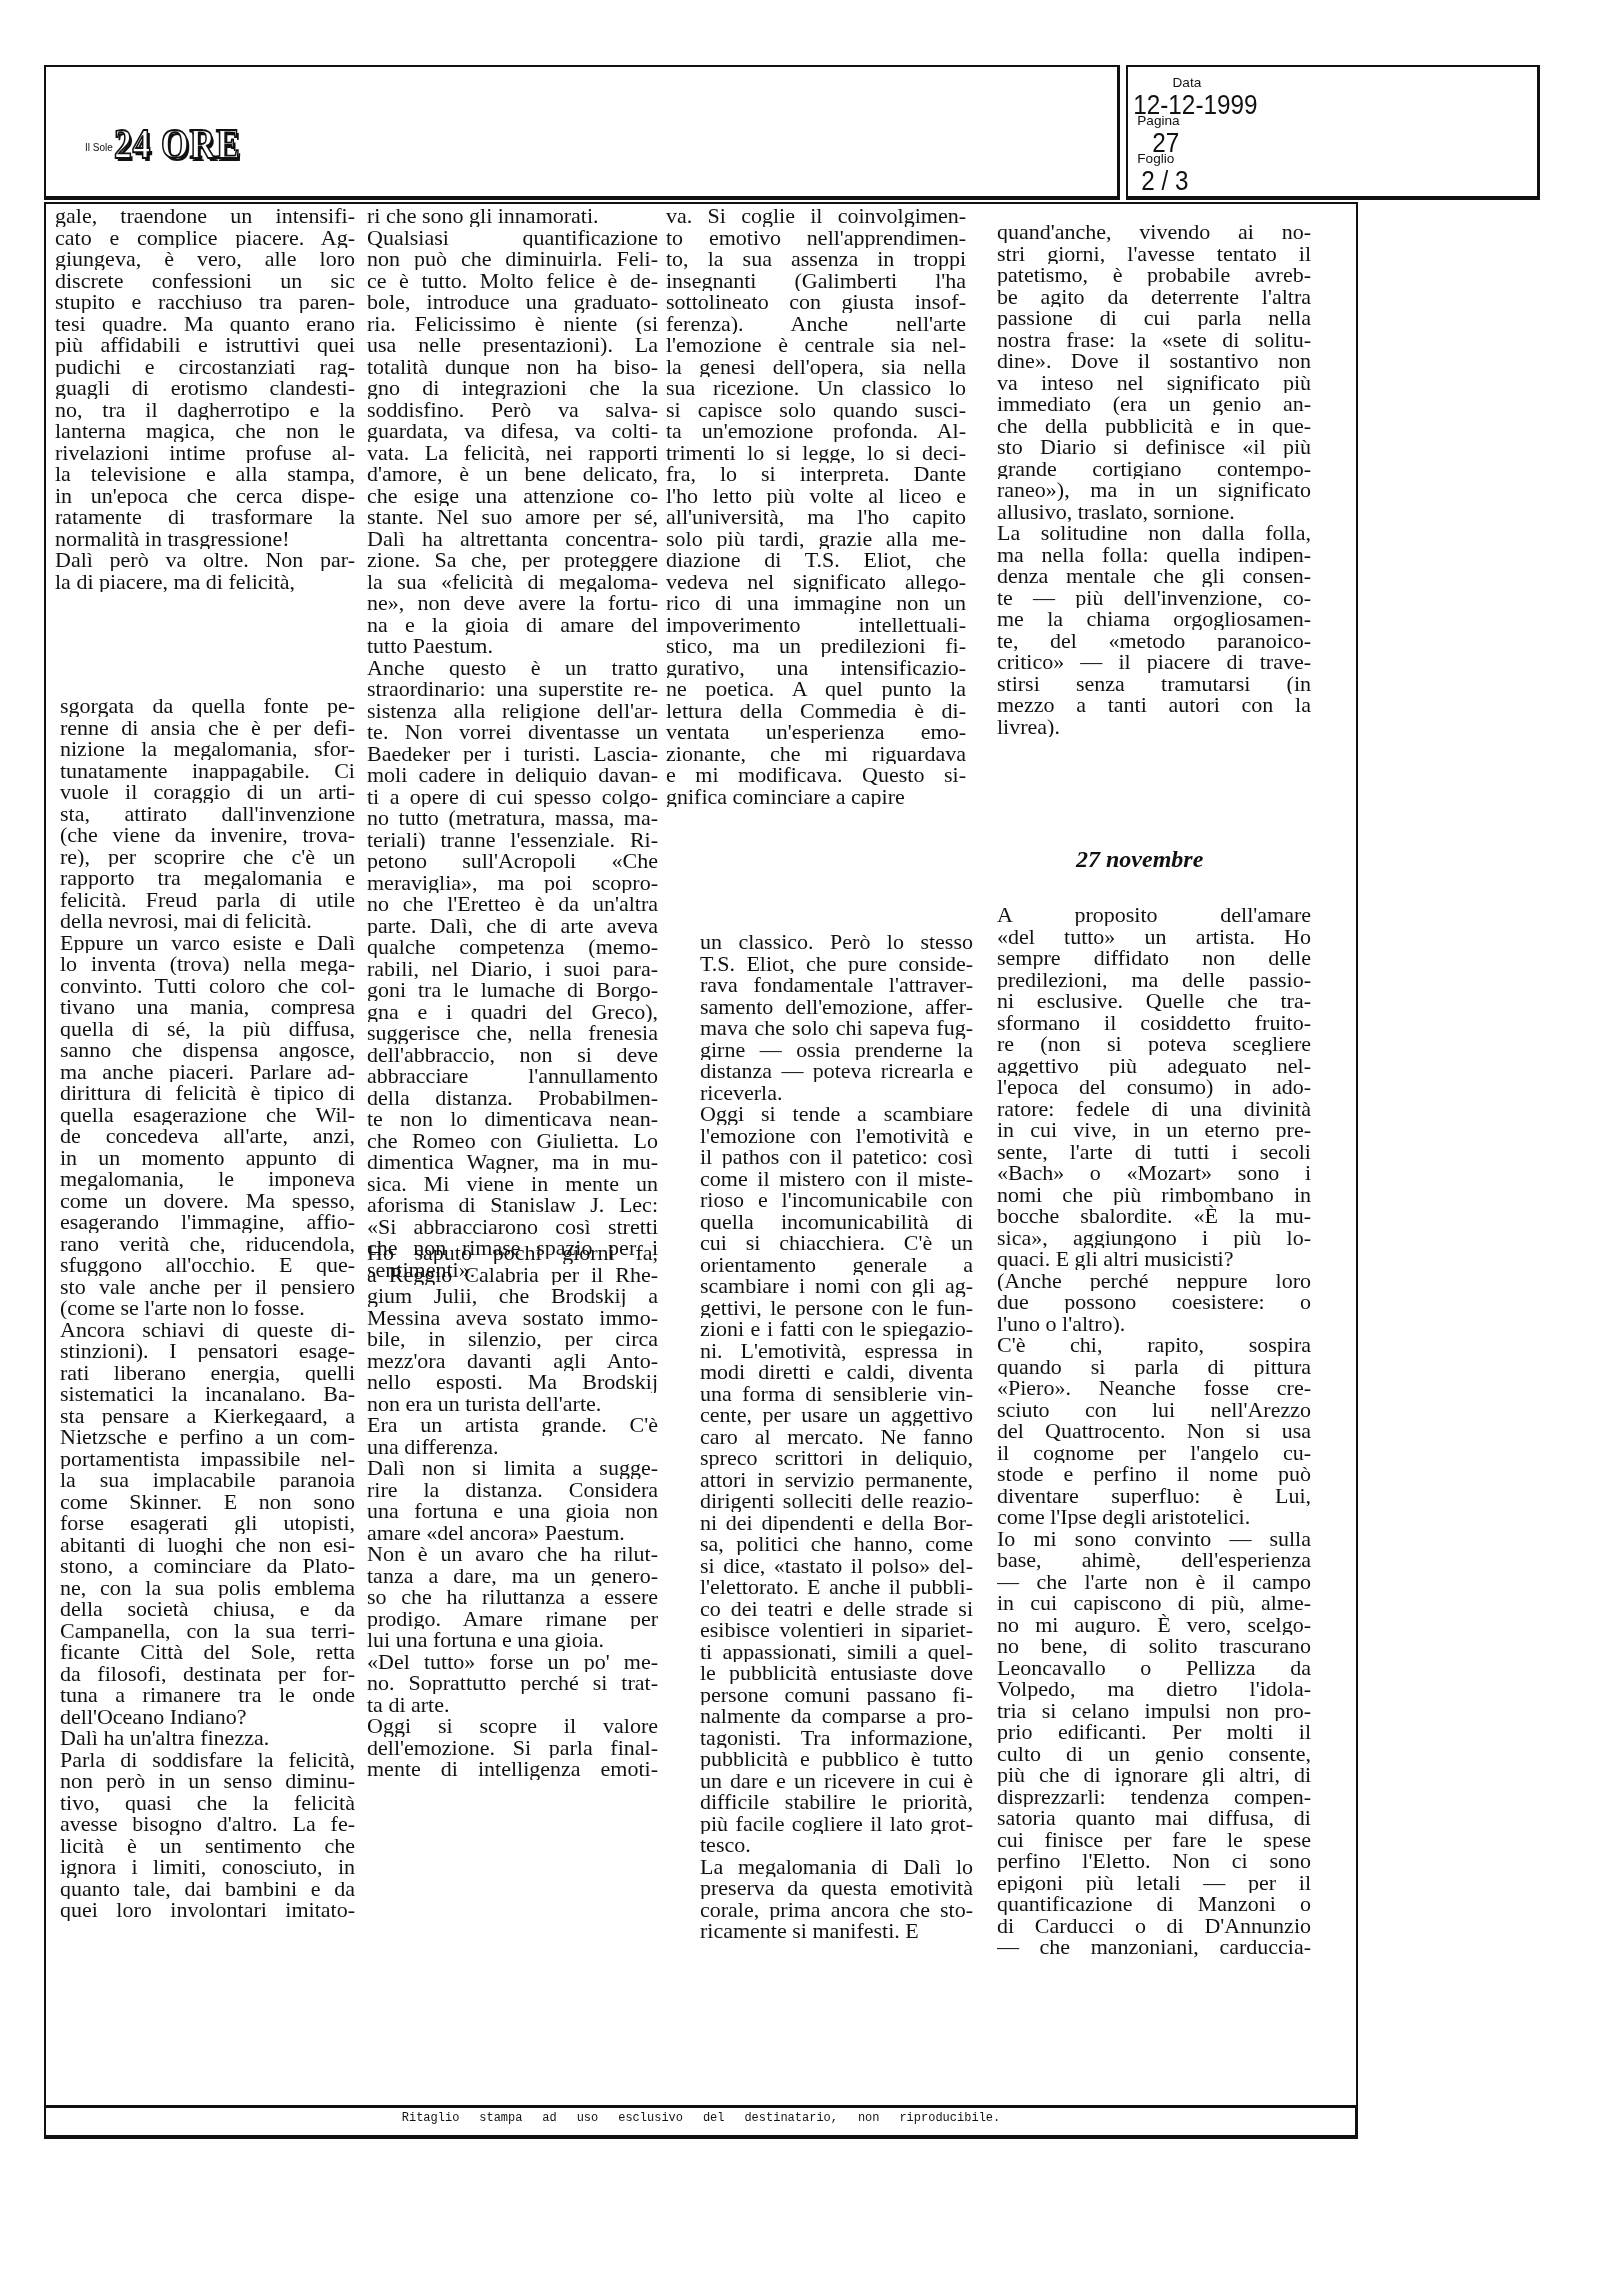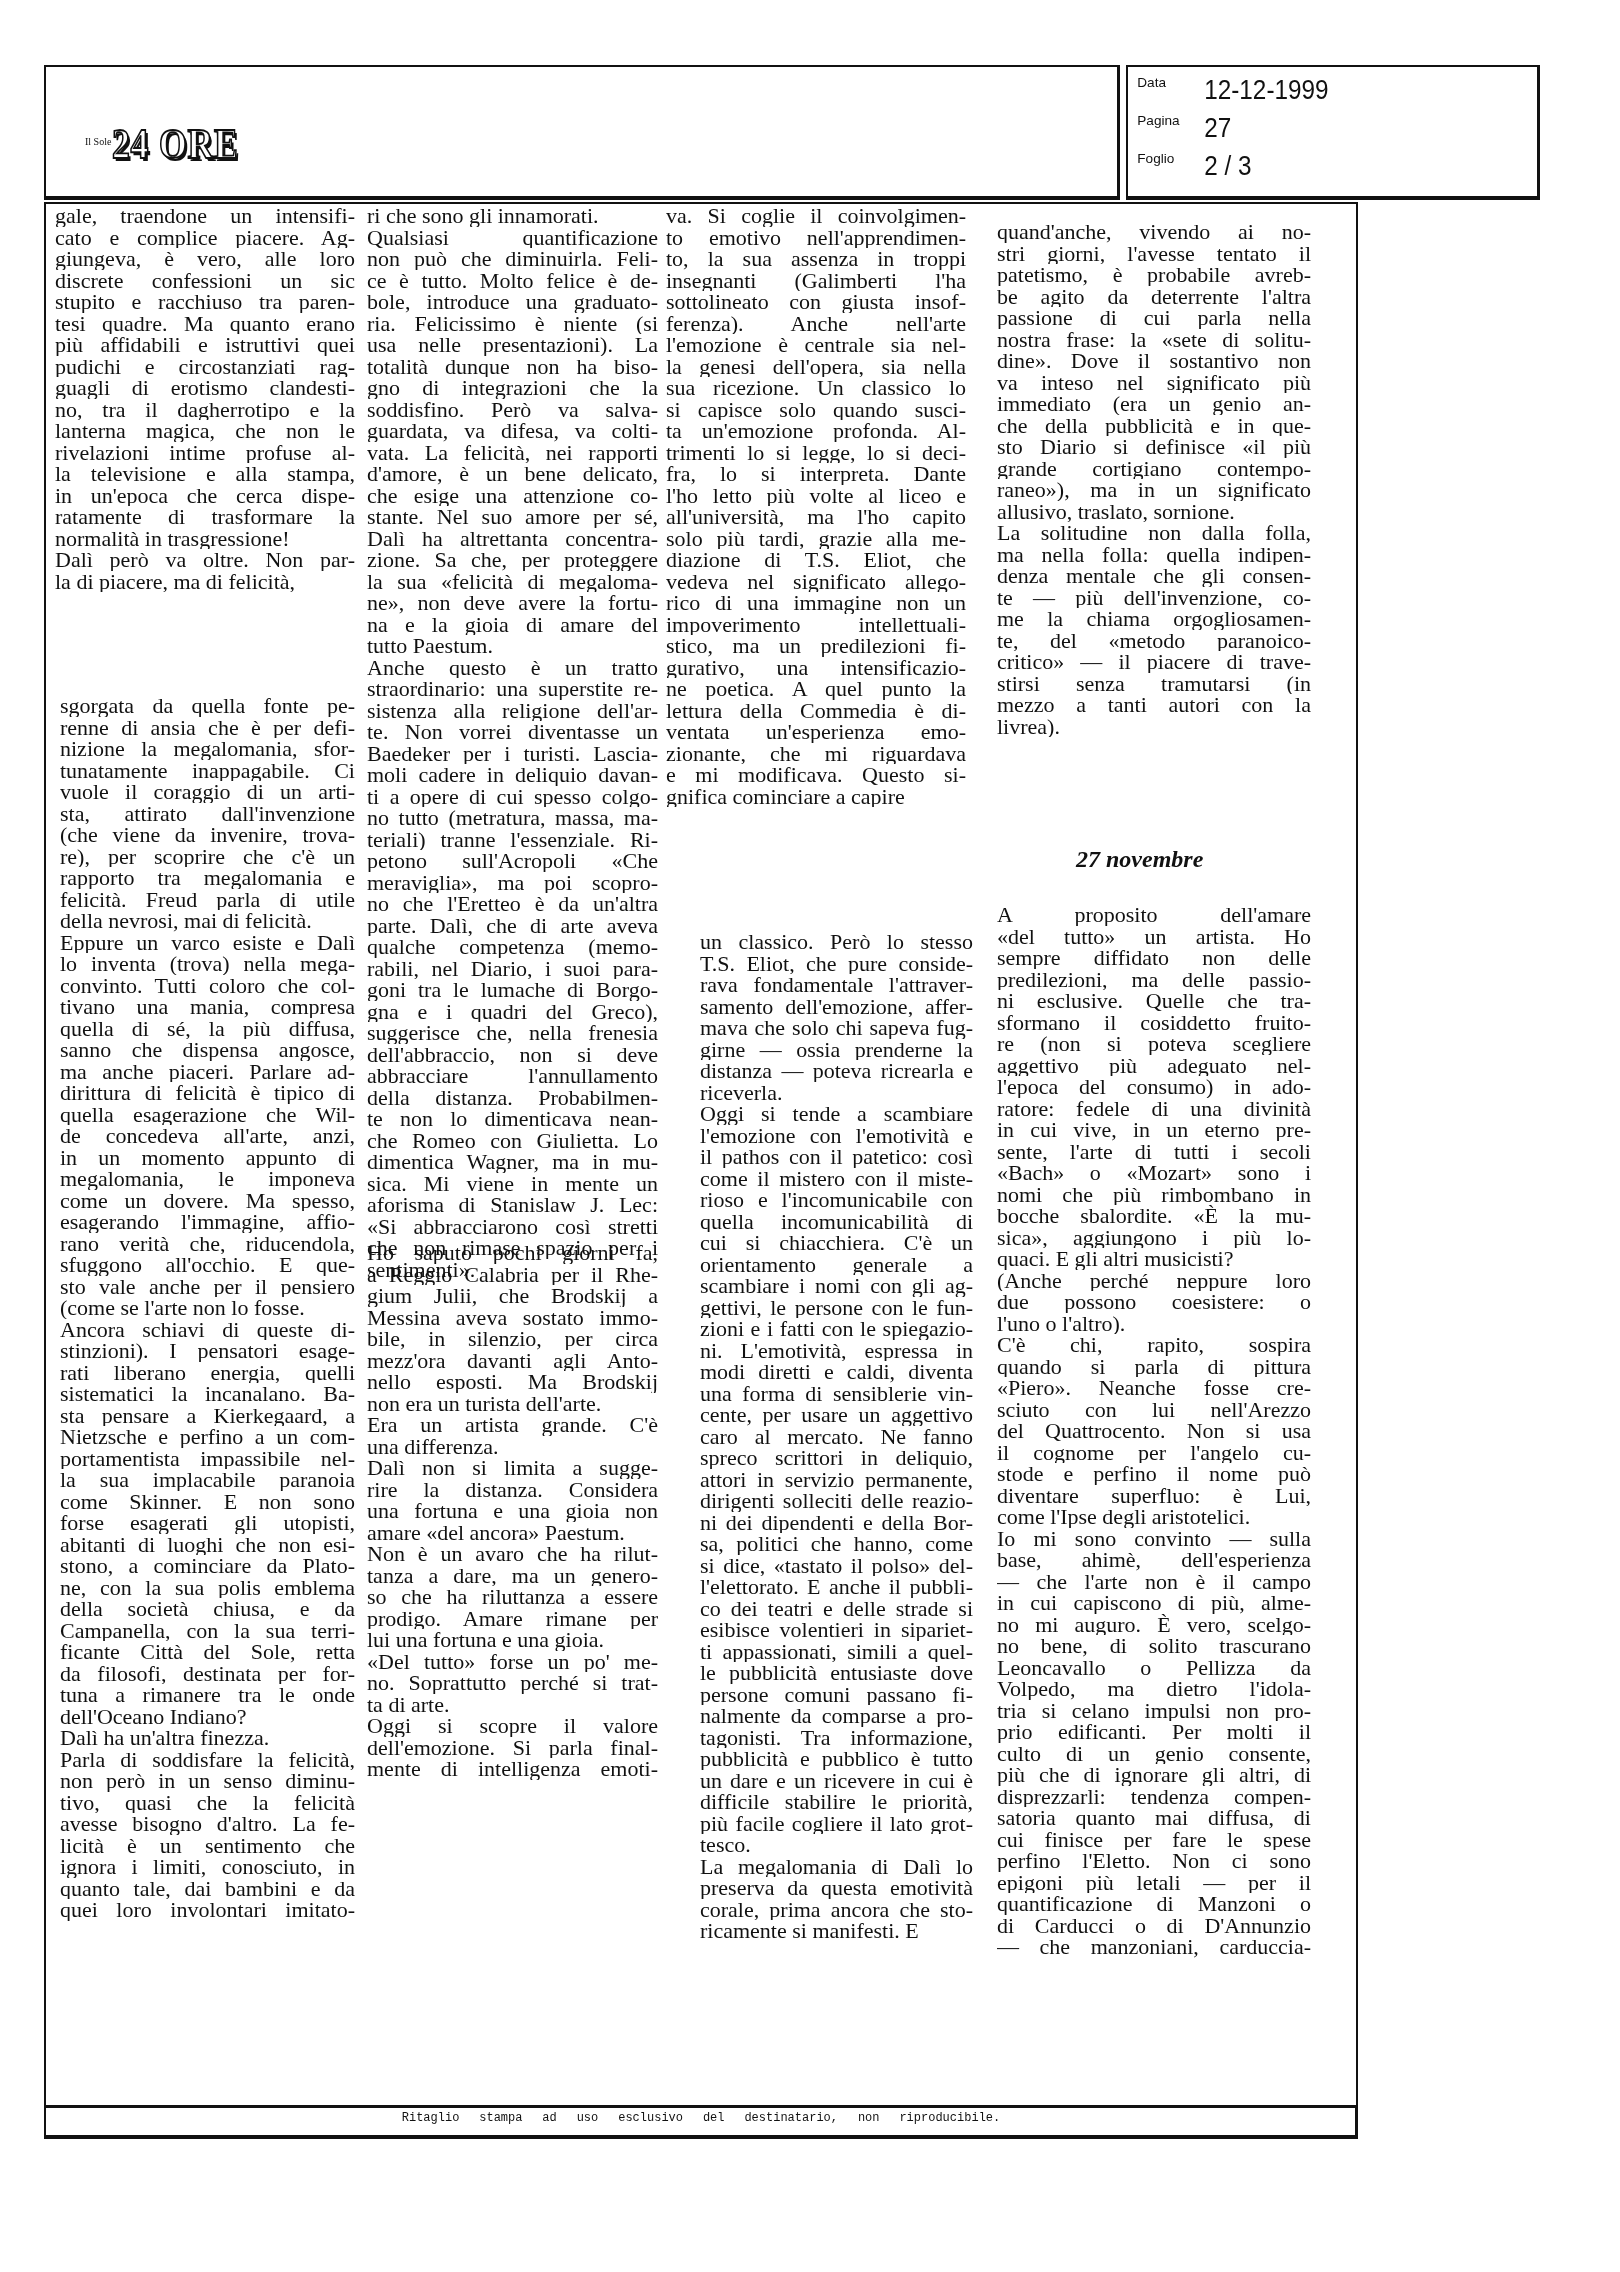--- a/index.html
+++ b/index.html
@@ -3,23 +3,23 @@
   <meta charset="utf-8">
   <style>
     html, body { margin: 0; padding: 0; background: #ffffff; }
     body { width: 1620px; height: 2273px; position: relative; overflow: hidden; font-family: "Liberation Serif", serif; color: #111; }
     .frame { position: absolute; border: 2.7px solid #111; box-sizing: border-box; }
     #masthead { left: 44px; top: 65px; width: 1076px; height: 135px; border-right-width: 3.6px; border-bottom-width: 4.5px; }
     #meta { left: 1126px; top: 65px; width: 414px; height: 135px; border-right-width: 3.6px; border-bottom-width: 4.5px; }
     #article { left: 44px; top: 202px; width: 1314px; height: 1905px; border-bottom-width: 2.7px; }
     #footer { left: 44px; top: 2106px; width: 1314px; height: 33px; border-right-width: 3.6px; border-bottom-width: 4.5px; }
     .logo { position: absolute; left: 85px; top: 123px; display: flex; align-items: flex-start; }
-    .logo-small { font-family: Liberation Serif, serif; font-size: 10px; margin-top: 13px; margin-right: 0.9px; }
+    .logo-small { font-family: Liberation Sans, sans-serif; font-size: 10px; margin-top: 19px; margin-right: 0.9px; }
     .logo-big { font-family: "Liberation Serif", serif; font-weight: bold; font-size: 42px; letter-spacing: 0.9px; transform: scaleX(0.85); transform-origin: left; color: #fff; -webkit-text-stroke: 1.8px #111; text-shadow: 2.7px 2.7px 0 #111; line-height: 42px; }
-    .meta-row { position: absolute; left: 1130px; display: flex; align-items: flex-start; font-family: "Liberation Sans", sans-serif; }
+    .meta-row { position: absolute; left: 1130px; display: flex; align-items: center; font-family: "Liberation Sans", sans-serif; flex-direction: column; }
     .meta-label { width: 64px; font-size: 13.6px; padding-left: 7.3px; }
     .meta-value { font-size: 27px; padding-left: 3.6px; transform: scaleX(0.9); transform-origin: left; }
     .col { position: absolute; top: 205px; font-size: 22px; line-height: 21.5px; }
     .line { white-space: nowrap; text-align: justify; text-align-last: justify; height: 21.5px; overflow: hidden; }
     .line.last { text-align-last: left; }
     #col1 { left: 55px; width: 300px; }
     #col2 { left: 367px; width: 291px; }
     #col3 { left: 666px; width: 300px; }
     #col4 { left: 997px; width: 314px; margin-top: 16px; }
     #col4b { left: 997px; top: 904px; width: 314px; }

